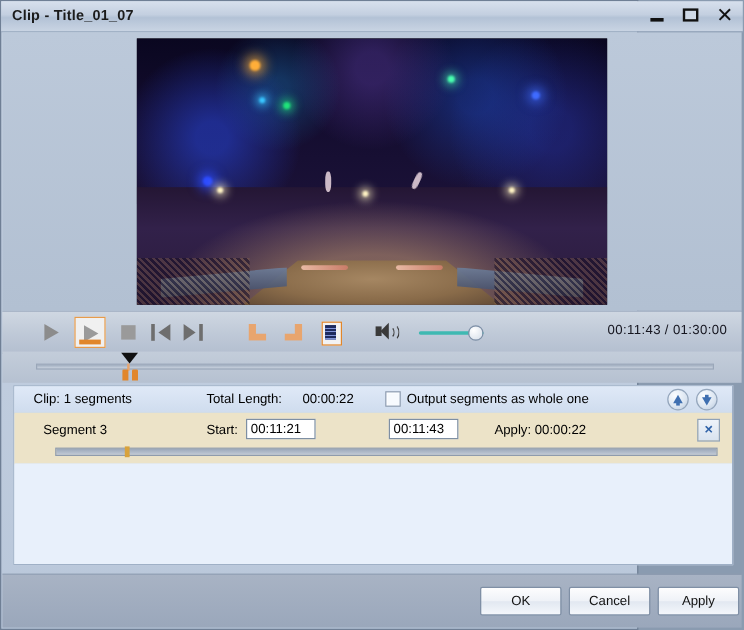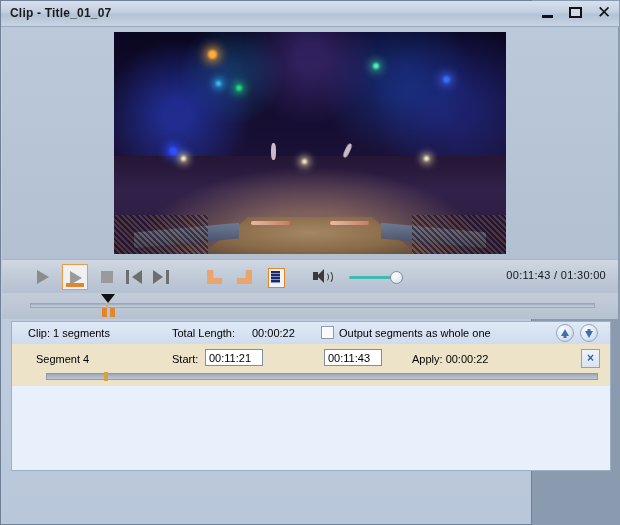--- a/index.html
+++ b/index.html
@@ -298,28 +298,33 @@
         <div class="ar"></div>
           <div class="ar2"></div>
       </div>
       <div class="rbtn down" style="right:12px;">
         <div class="ar"></div>
           <div class="ar2"></div>
       </div>
     </div>
 
     <div class="seg-row">
-      <div class="sr-name">Segment 4</div>
+      <div class="sr-name">Segment 3</div>
       <div class="sr-startlabel">Start:</div>
       <input class="tfield sr-start" type="text" value="00:11:21" style="">
       <div class="sr-endlabel">End:</div>
       <input class="tfield sr-end" type="text" value="00:11:43" style="">
       <div class="sr-lenlabel">Apply: 00:00:22</div>
       <div class="del-btn">×</div>
       <div class="mini-track"></div>
       <div class="mini-mark"></div>
     </div>
 
     <div class="seg-list"></div>
   </div>
 
+  <div class="footer">
+    <div class="fbtn ok">OK</div>
+    <div class="fbtn cancel">Cancel</div>
+    <div class="fbtn apply">Apply</div>
+  </div>
 
 </div>
 
 </body></html>

